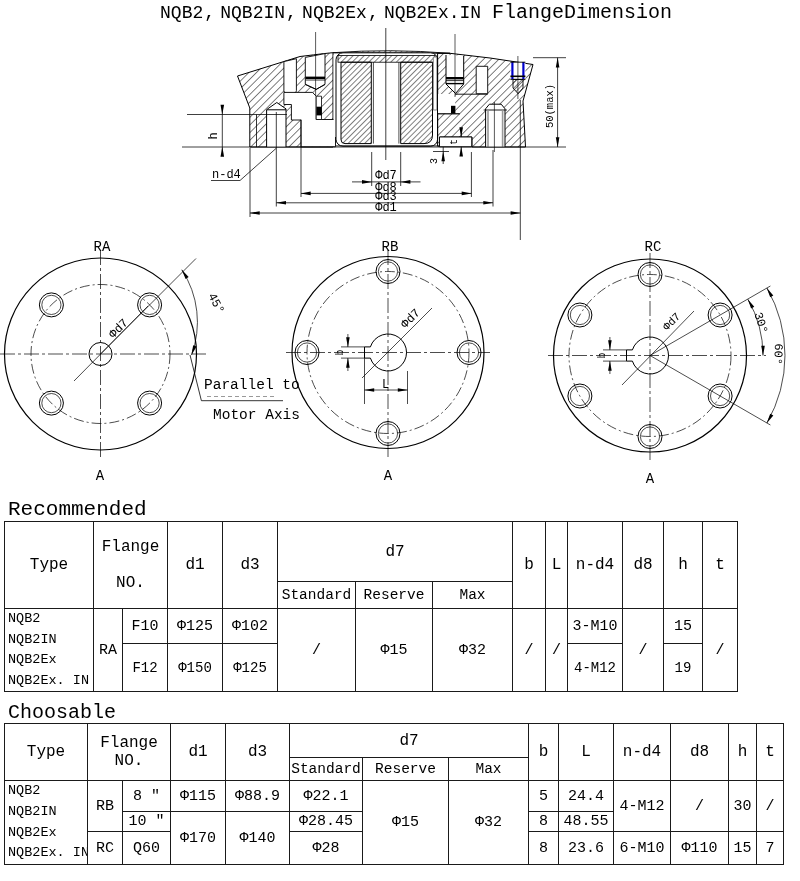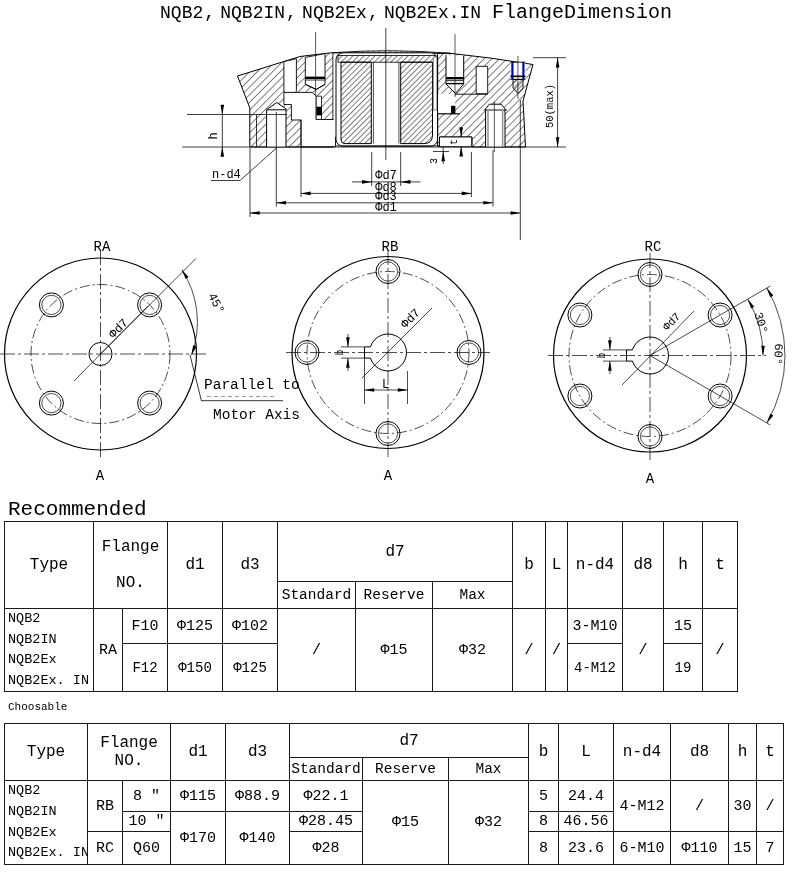--- a/index.html
+++ b/index.html
@@ -447,21 +447,21 @@
 
 <td>Φ125</td>
 
 <td>4-M12</td>
 
 <td>19</td>
 </tr>
 </tbody>
   </table>
 
-<div class="abs" style="left:8px;top:701px;font-size:11px">Choosable</div>
+<div class="abs" style="left:8px;top:701px;font-size:20px">Choosable</div>
 
 <table class="abs" style="left:4px;top:723px;width:779px;height:141px;font-size:16px">
 <colgroup>
       <col style="width:83px">
       <col style="width:35px">
       <col style="width:48px">
       <col style="width:55px">
       <col style="width:64px">
       <col style="width:73px">
       <col style="width:86px">
@@ -541,21 +541,21 @@
 <td>10 "</td>
 
 <td rowspan="2">Φ170</td>
 
 <td rowspan="2">Φ140</td>
 
 <td>Φ28.45</td>
 
 <td>8</td>
 
-<td>46.56</td>
+<td>48.55</td>
 </tr>
 <tr style="height:33px;font-size:15px">
 
 <td>RC</td>
 
 <td>Q60</td>
 
 <td>Φ28</td>
 
 <td>8</td>

